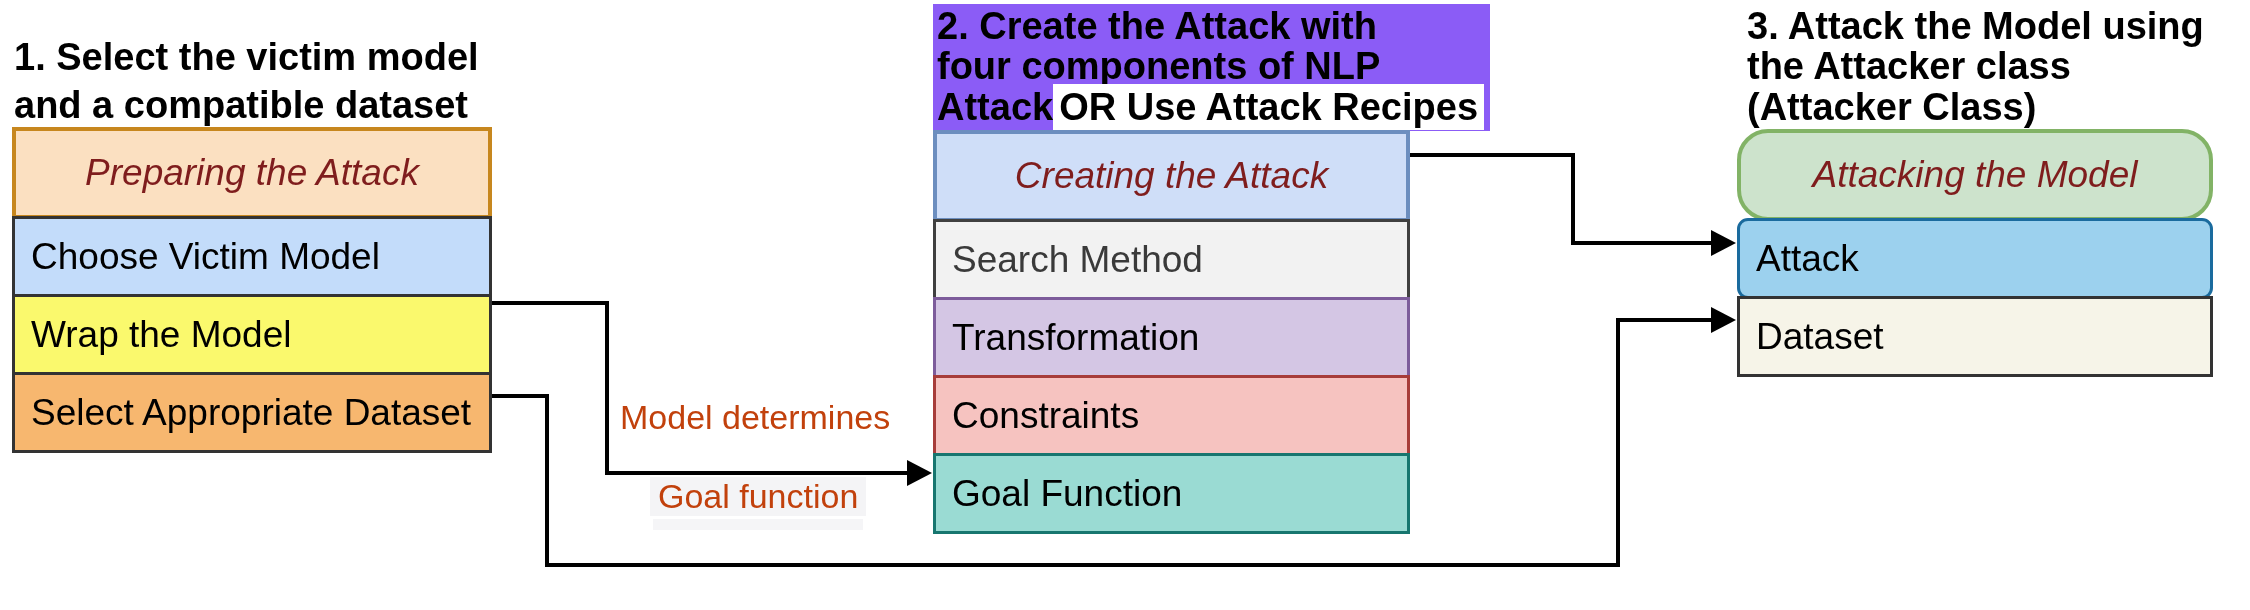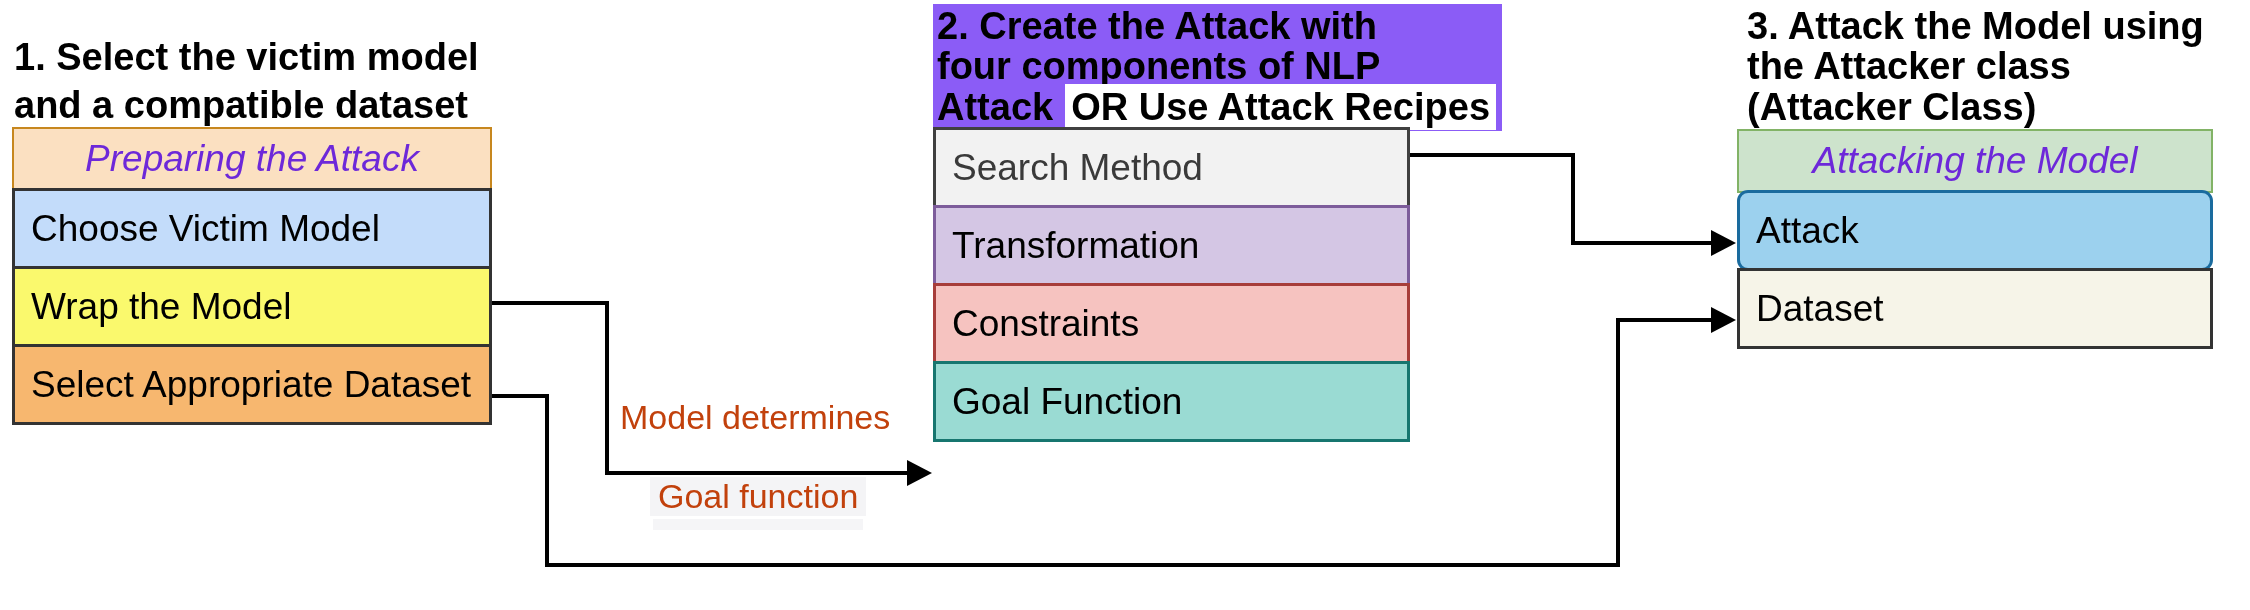--- a/index.html
+++ b/index.html
@@ -11,29 +11,29 @@
     font-weight:bold;
     font-size:38px;
     line-height:1.06;
     color:#000;
     white-space:pre-line;
     width:max-content;
   }
   #heading-1{left:14px;top:24px;line-height:1.27;margin-top:9px;}
   #heading-2{left:933px;top:4px;background:#8b5cf6;padding:2px 6px 4px 4px;}
   #heading-3{left:1747px;top:6px;}
-  .heading-suffix{background:#ffffff;margin-left:12px;padding:2px 6px;}
+  .heading-suffix{background:#ffffff;margin-left:0;padding:2px 6px;}
 
   .flow-table{position:absolute;}
   .tbl-header{
     box-sizing:border-box;
-    height:64px;
-    border:2px solid #f97316;
+    height:92px;
+    border:4px solid #f97316;
     display:flex;align-items:center;justify-content:center;
-    font-style:italic;font-size:37px;color:#6d28d9;
+    font-style:italic;font-size:37px;color:#7f1d1d;
   }
   .row{
     box-sizing:border-box;
     height:81px;
     margin-top:-3px;
     border:3px solid #701a75;
     display:flex;align-items:center;
     padding-left:16px;
     font-size:37px;color:#000;
   }
@@ -80,36 +80,39 @@
     </div>
     <div class="row" style="background-color: rgb(250, 249, 109); border-color: rgb(51, 51, 51);">
       <span>Wrap the Model</span>
     </div>
     <div class="row" style="background-color: rgb(247, 183, 111); border-color: rgb(51, 51, 51);">
       <span>Select Appropriate Dataset</span>
     </div>
   </div>
 
   <div class="flow-table" style="left:933px;top:130px;width:477px;">
+    <div class="tbl-header" style="background-color: rgb(207, 222, 248); border-color: rgb(108, 142, 191);">
+      <span>Creating the Attack</span>
+    </div>
     <div class="row muted" style="background-color: rgb(242, 242, 242); border-color: rgb(64, 64, 64);">
       <span>Search Method</span>
     </div>
     <div class="row" style="background-color: rgb(212, 198, 228); border-color: rgb(125, 92, 155);">
       <span>Transformation</span>
     </div>
     <div class="row" style="background-color: rgb(246, 195, 192); border-color: rgb(167, 61, 58);">
       <span>Constraints</span>
     </div>
     <div class="row" style="background-color: rgb(154, 219, 211); border-color: rgb(23, 118, 111);">
       <span>Goal Function</span>
     </div>
   </div>
 
   <div class="flow-table" style="left:1737px;top:129px;width:476px;">
-    <div class="tbl-header" style="background-color: rgb(205, 227, 204); border-color: rgb(130, 179, 102);">
+    <div class="tbl-header" style="background-color: rgb(205, 227, 204); border-color: rgb(130, 179, 102); border-radius: 31px;">
       <span>Attacking the Model</span>
     </div>
     <div class="row" style="background-color: rgb(156, 209, 238); border-color: rgb(26, 107, 158); border-radius: 11px;">
       <span>Attack</span>
     </div>
     <div class="row" style="background-color: rgb(246, 244, 232); border-color: rgb(51, 51, 51);">
       <span>Dataset</span>
     </div>
   </div>
 

